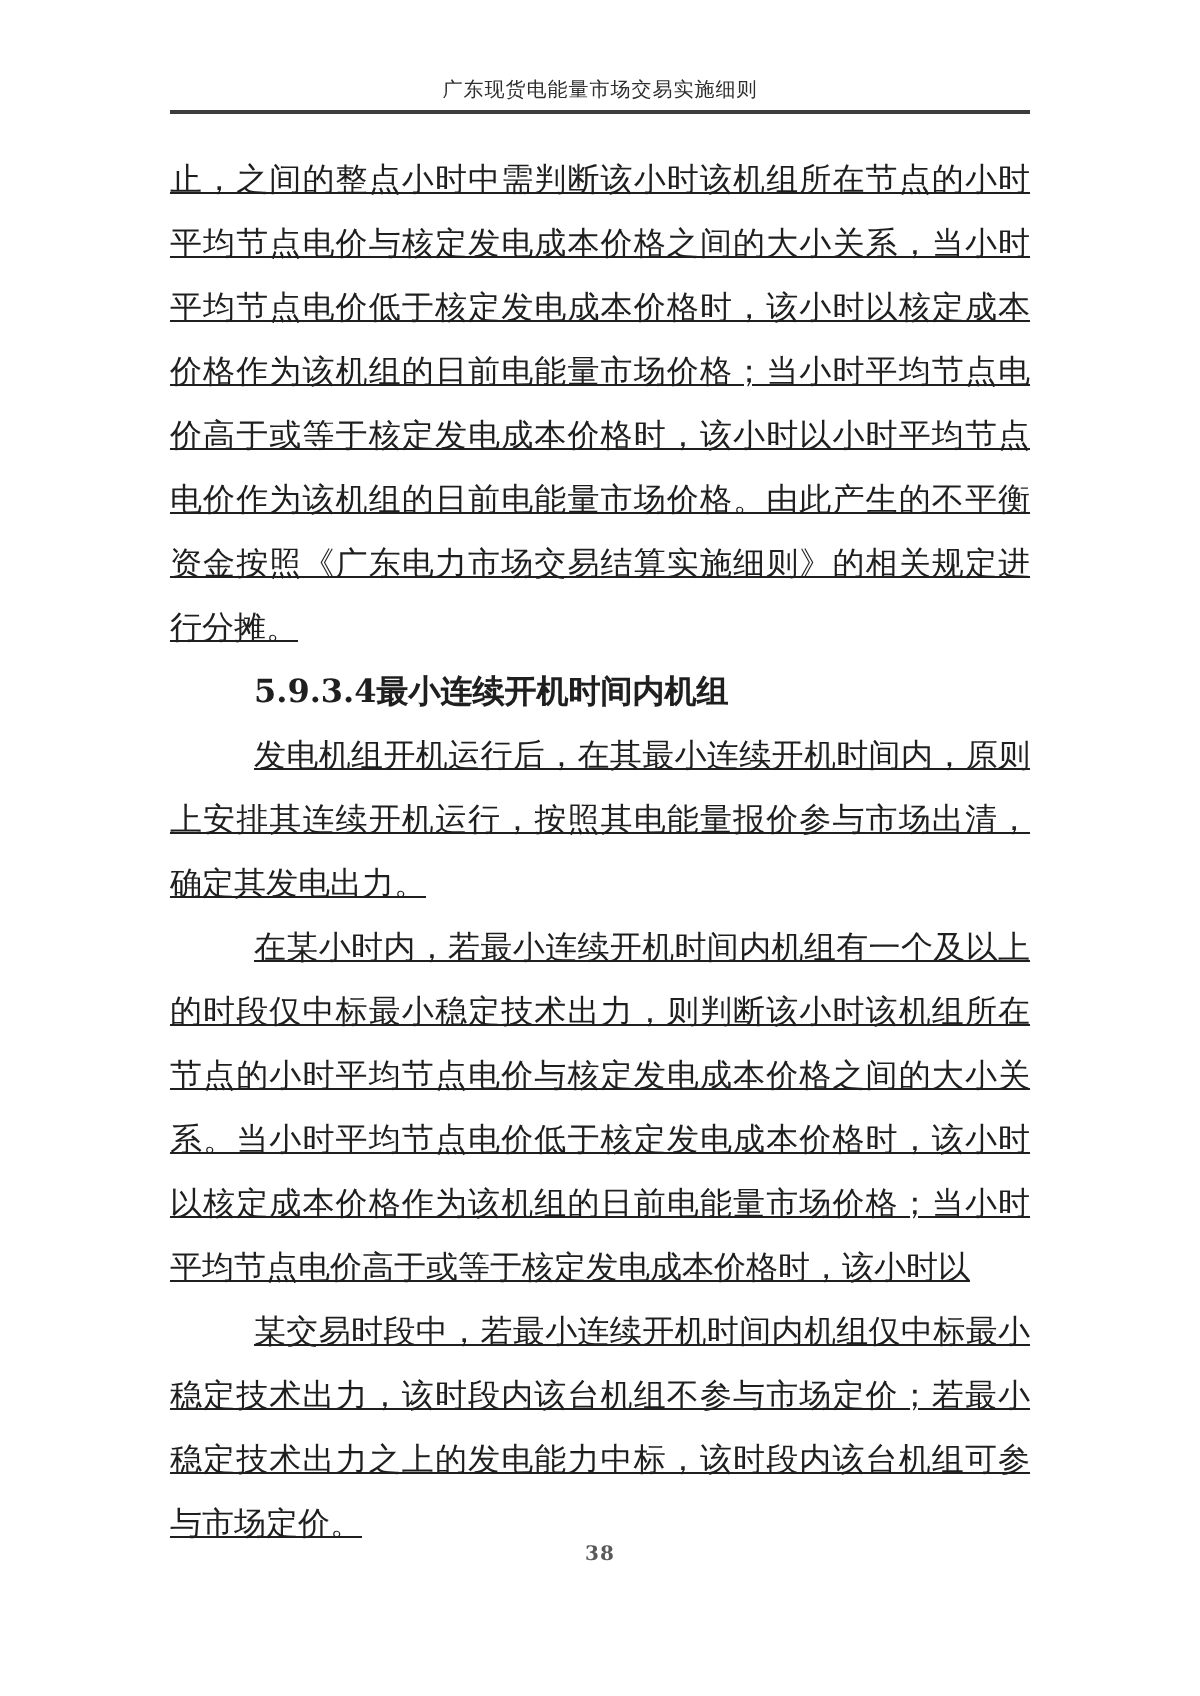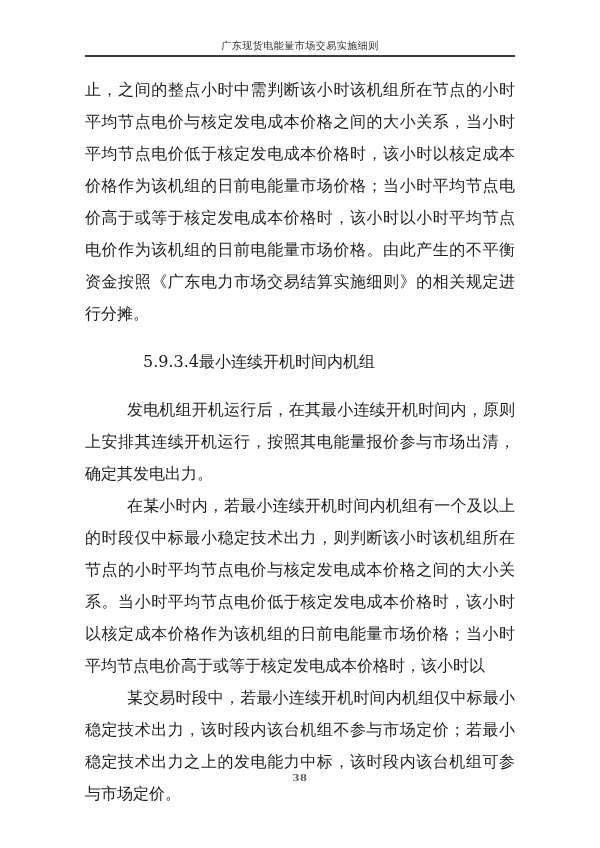--- a/index.html
+++ b/index.html
@@ -36,27 +36,27 @@
   .page-body {
     position: absolute;
     top: 74px; left: 85px; width: 430px;
     font-size: 16px;
     line-height: 32px;
     text-align: justify;
     text-justify: inter-character;
     word-break: break-all;
     color: #1f1f1f;
   }
-  .para { margin: 0; }
+  .para { margin: 0; text-decoration: underline; }
   .para.indent { text-indent: 42px; }
   .section-heading {
-    margin: 16px;
+    margin: 0;
     text-indent: 42px;
     font-size: 16px;
-    font-weight: normal;
+    font-weight: bold;
     line-height: 32px;
   }
   .page-footer {
     position: absolute;
     top: 772px; left: 0; width: 600px;
     text-align: center;
     font-weight: bold;
   }
   .page-number {
     font-size: 10px;

